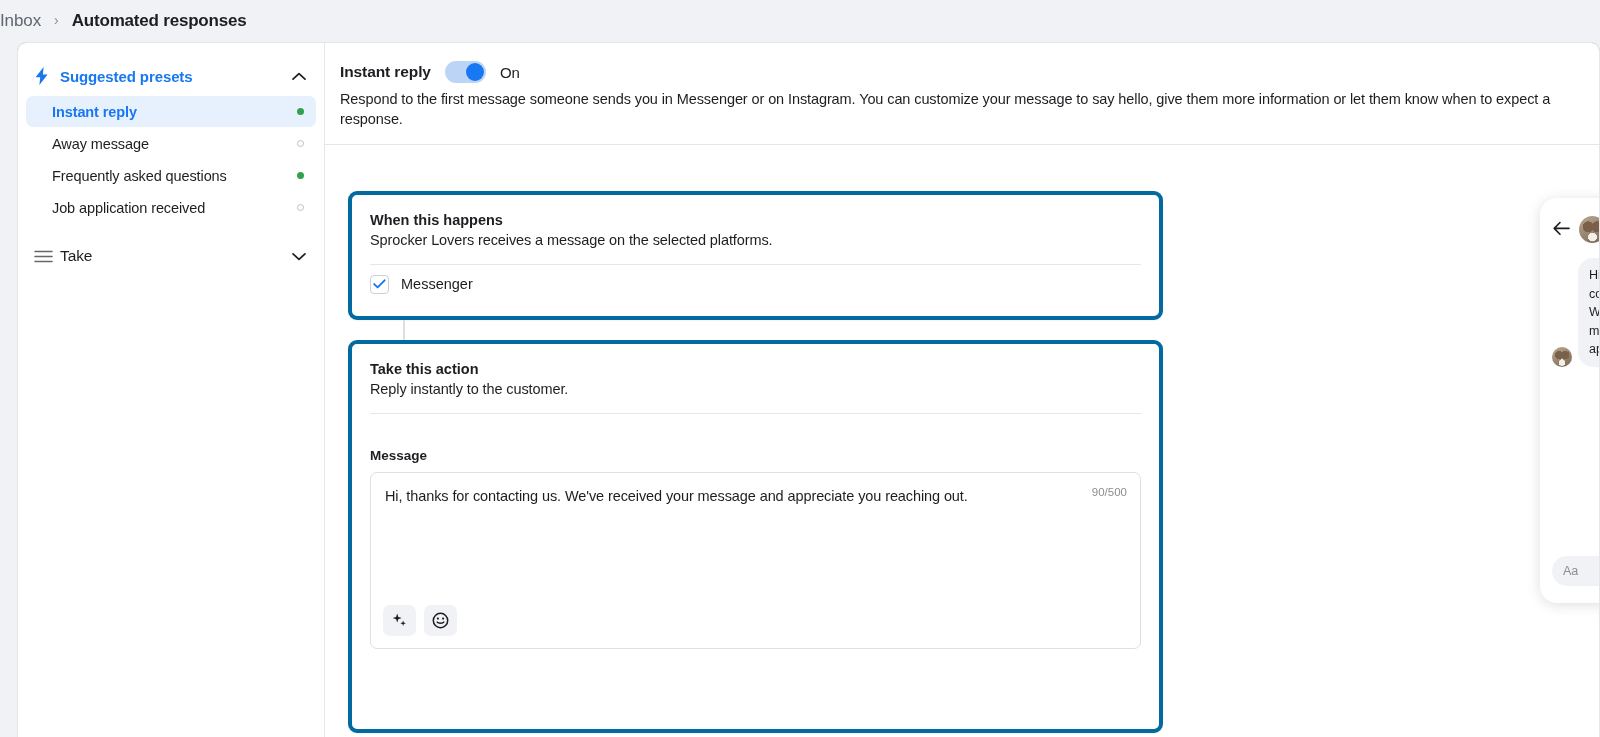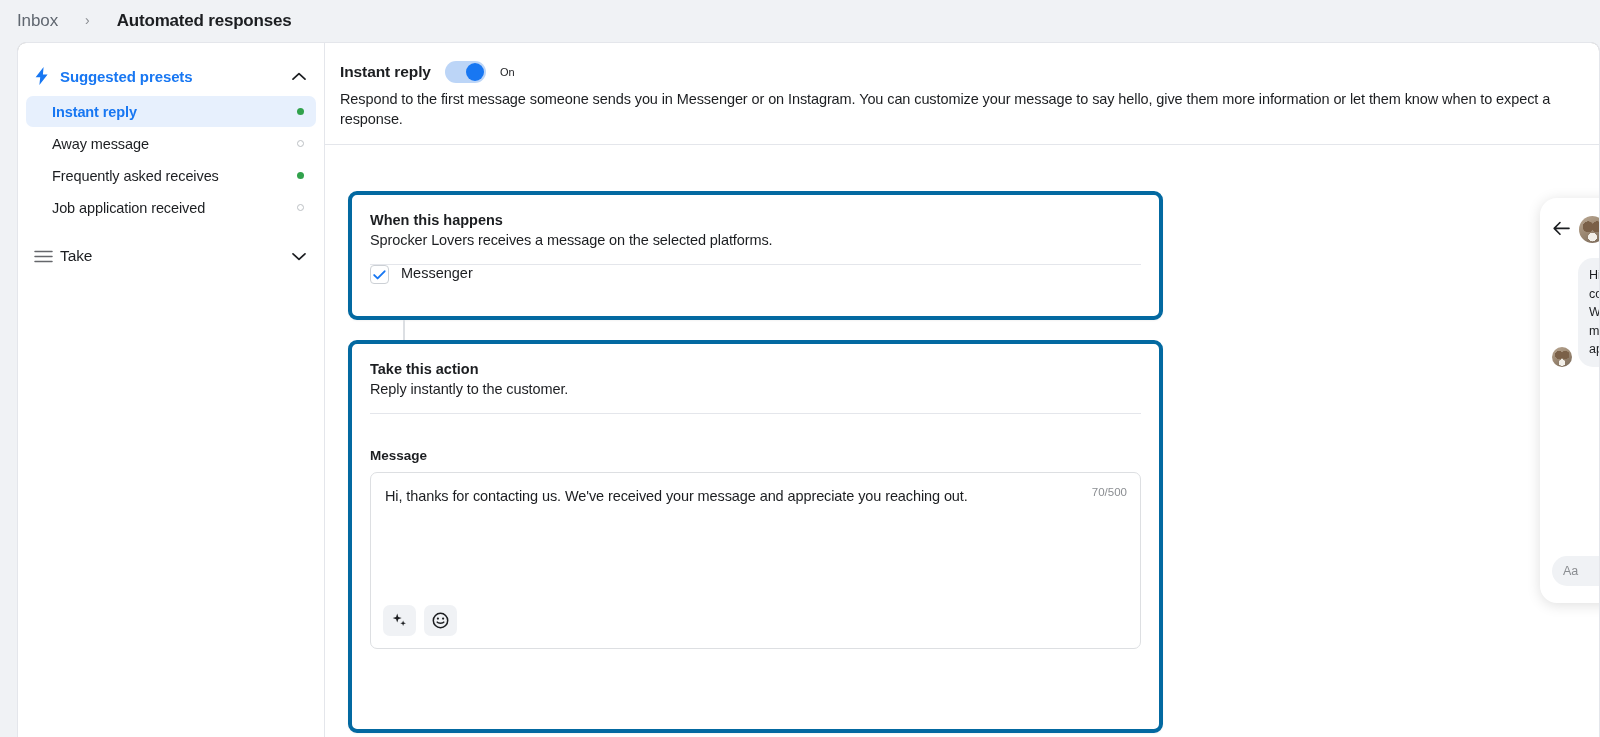--- a/index.html
+++ b/index.html
@@ -9,22 +9,21 @@
     font-family: "Liberation Sans", sans-serif;
     overflow: hidden;
     -webkit-font-smoothing: antialiased;
   }
 
   
   #breadcrumb {
     height: 42px;
     display: flex;
     align-items: center;
-    padding-left: 17px;
-    gap: 27px;
+    gap: 13px;
     background: #f0f2f5;
   }
   .crumb-link {
     font-size: 17px;
     color: #606770;
     font-weight: 400;
     letter-spacing: -0.1px;
   }
   .crumb-sep {
     font-size: 14px;
@@ -121,40 +120,40 @@
   }
   .toggle {
     width: 41px; height: 22px; border-radius: 11px;
     background: #bcd5f7; position: relative; cursor: pointer; flex: 0 0 auto;
   }
   .toggle .knob {
     position: absolute; top: 2px; left: 21px;
     width: 18px; height: 18px; border-radius: 50%;
     background: #1877f2;
   }
-  .rh-state { font-size: 11px; color: #1c1e21; }
+  .rh-state { font-size: 15px; color: #1c1e21; }
   .rh-desc {
     margin-top: 7px;
     font-size: 14.5px; color: #1c1e21; line-height: 1.35; letter-spacing: -0.1px;
   }
 
   
   #flow { position: absolute; left: 23px; top: 148px; width: 815px; }
   .flow-card {
     border: 4px solid #0369a1;
     border-radius: 9px;
     background: #fff;
     box-shadow: 0 1px 2px rgba(0,0,0,0.05);
     padding: 17px 18px 0 18px;
   }
   .card-title { font-size: 14.5px; font-weight: 700; color: #1c1e21; }
   .card-sub { margin-top: 4px; font-size: 14.5px; color: #1c1e21; letter-spacing: -0.1px; }
   .card-rule { height: 1px; background: #e4e6eb; margin: 16px 0 0 0; }
 
-  .cb-row { display: flex; gap: 12px; height: 38px; cursor: pointer; }
+  .cb-row { display: flex; align-items: center; gap: 12px; height: 38px; cursor: pointer; }
   .cb-row:first-of-type { margin-top: 9px; }
   .cb-box {
     width: 19px; height: 19px; border-radius: 4px;
     border: 1px solid #ccd0d5; background: #fff;
     display: flex; align-items: center; justify-content: center;
     flex: 0 0 auto;
   }
   .cb-label { font-size: 14.5px; color: #1c1e21; }
 
   #connector {
@@ -259,21 +258,21 @@
       <span class="pi-label">Instant reply</span>
       <span class="dot-on"></span>
     </div>
 
     <div class="preset-item">
       <span class="pi-label">Away message</span>
       <span class="dot-off"></span>
     </div>
 
     <div class="preset-item">
-      <span class="pi-label">Frequently asked receives</span>
+      <span class="pi-label">Frequently asked questions</span>
       <span class="dot-on"></span>
     </div>
 
     <div class="preset-item">
       <span class="pi-label">Job application received</span>
       <span class="dot-off"></span>
     </div>
 
     <div class="section-head muted" id="more-row">
       <span class="sh-icon">
@@ -326,21 +325,21 @@
 
       <div class="flow-card">
         <div class="card-title">Take this action</div>
         <div class="card-sub">Reply instantly to the customer.</div>
         <div class="card-rule"></div>
 
         <div class="field-label">Message</div>
 
         <div id="message-box">
           <div id="message-text">Hi, thanks for contacting us. We've received your message and appreciate you reaching out.</div>
-          <div id="char-count">70/500</div>
+          <div id="char-count">90/500</div>
 
           <div id="msg-tools">
             <span class="tool-btn">
               <svg width="17" height="17" viewBox="0 0 17 17">
                 <path d="M6.2 1.6 7.3 5 10.7 6.1 7.3 7.2 6.2 10.6 5.1 7.2 1.7 6.1 5.1 5z" fill="#1c1e21"></path>
                 <path d="M12.1 8.4 12.8 10.5 14.9 11.2 12.8 11.9 12.1 14 11.4 11.9 9.3 11.2 11.4 10.5z" fill="#1c1e21"></path>
               </svg>
             </span>
             <span class="tool-btn">
               <svg width="17" height="17" viewBox="0 0 17 17">

